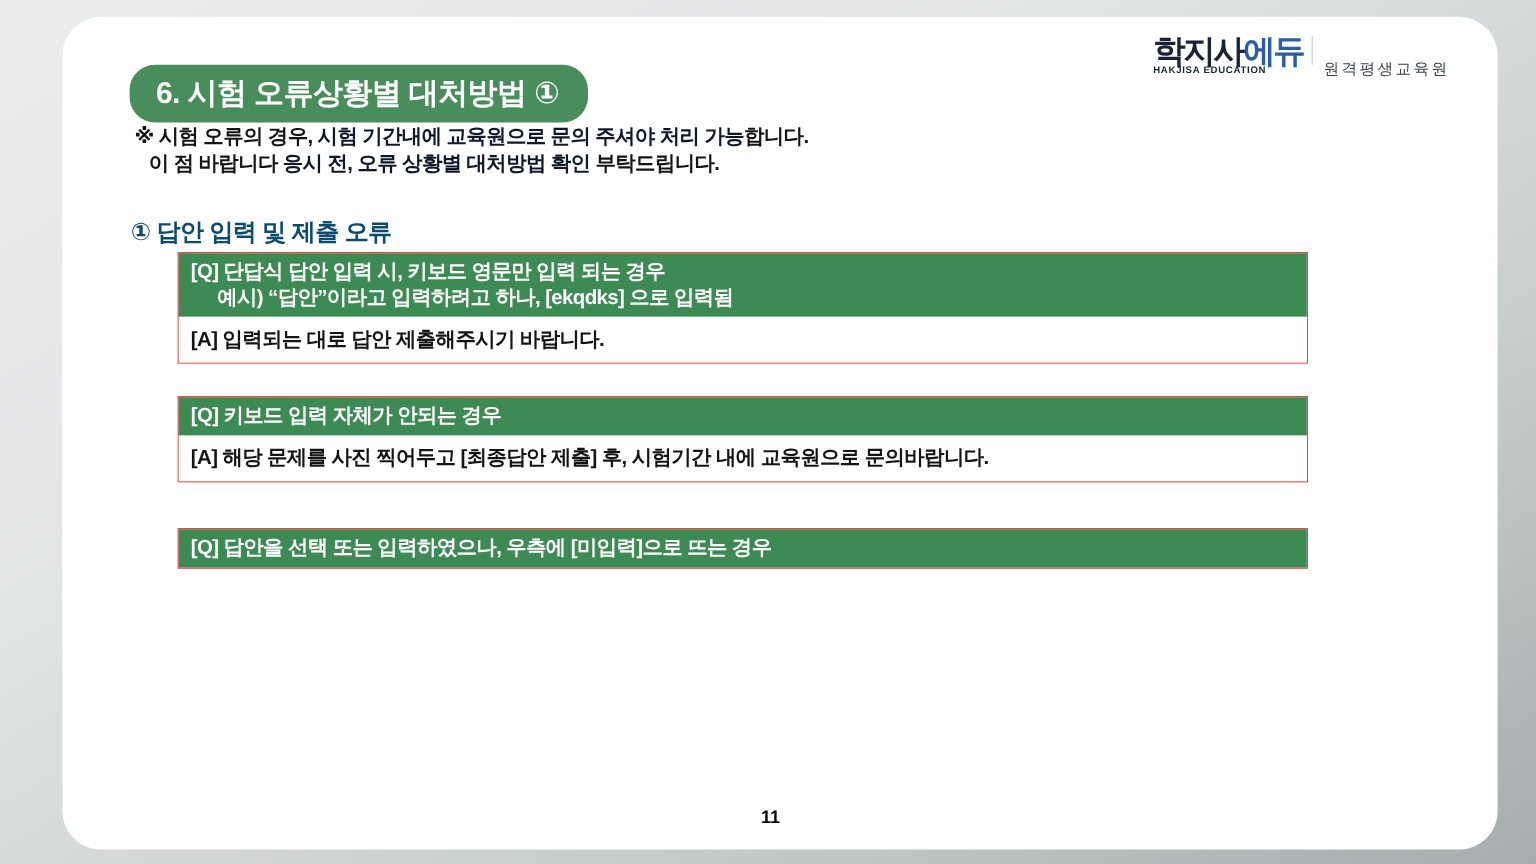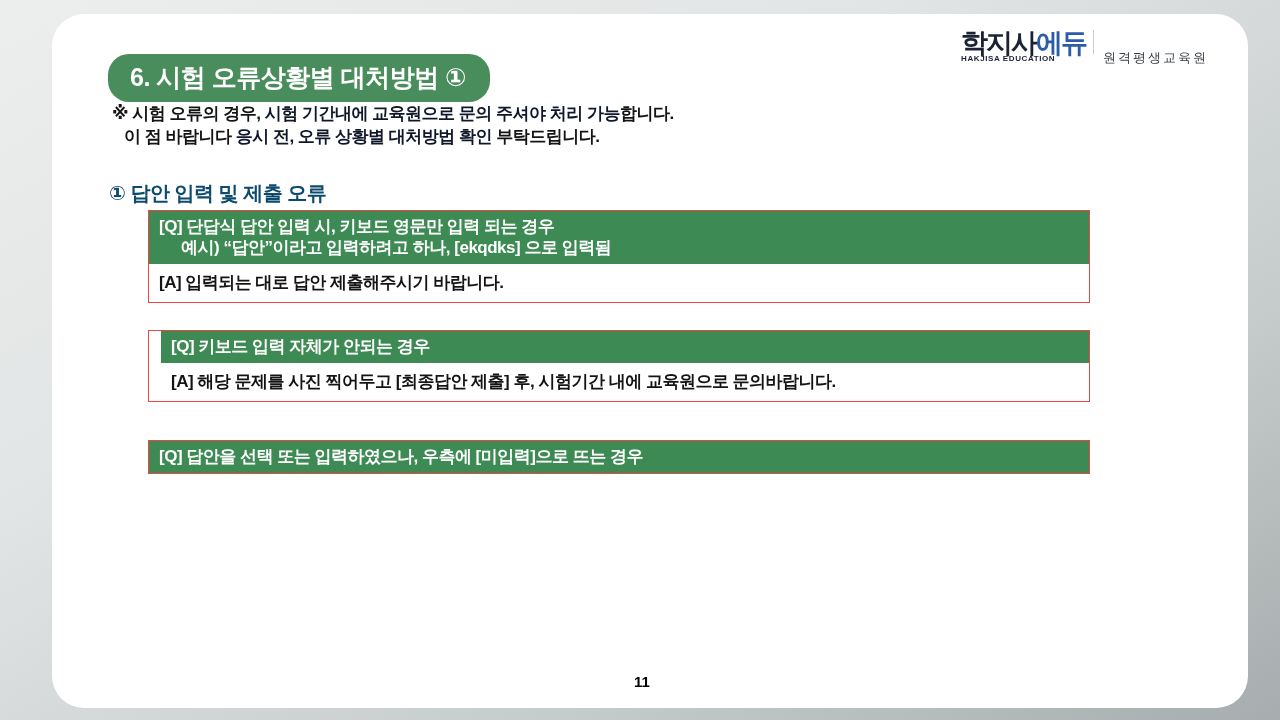--- a/index.html
+++ b/index.html
@@ -43,21 +43,21 @@
     font-size:17px; font-weight:600; letter-spacing:-0.5px;
     padding:5px 10px 6px 10px; line-height:21px;
   }
   .qa-header .q-line2 { padding-left:22px; }
   .qa-answer {
     background:#ffffff; color:#141414;
     font-size:17px; font-weight:700; letter-spacing:-0.5px;
     padding:8px 12px 9px 10px; line-height:21px;
   }
   .qa-box1 { top:196px; }
-  .qa-box2 { top:316px;padding-left:12px; }
+  .qa-box2 { top:316px; }
   .qa-box3 { top:426px; }
   .qa-box4 { top:534px; }
   
   .page-number {
     position:absolute; bottom:18px; left:0; width:1180px; text-align:center;
     font-size:15px; font-weight:700; color:#000;
   }
 </style>
 </head>
 <body>

